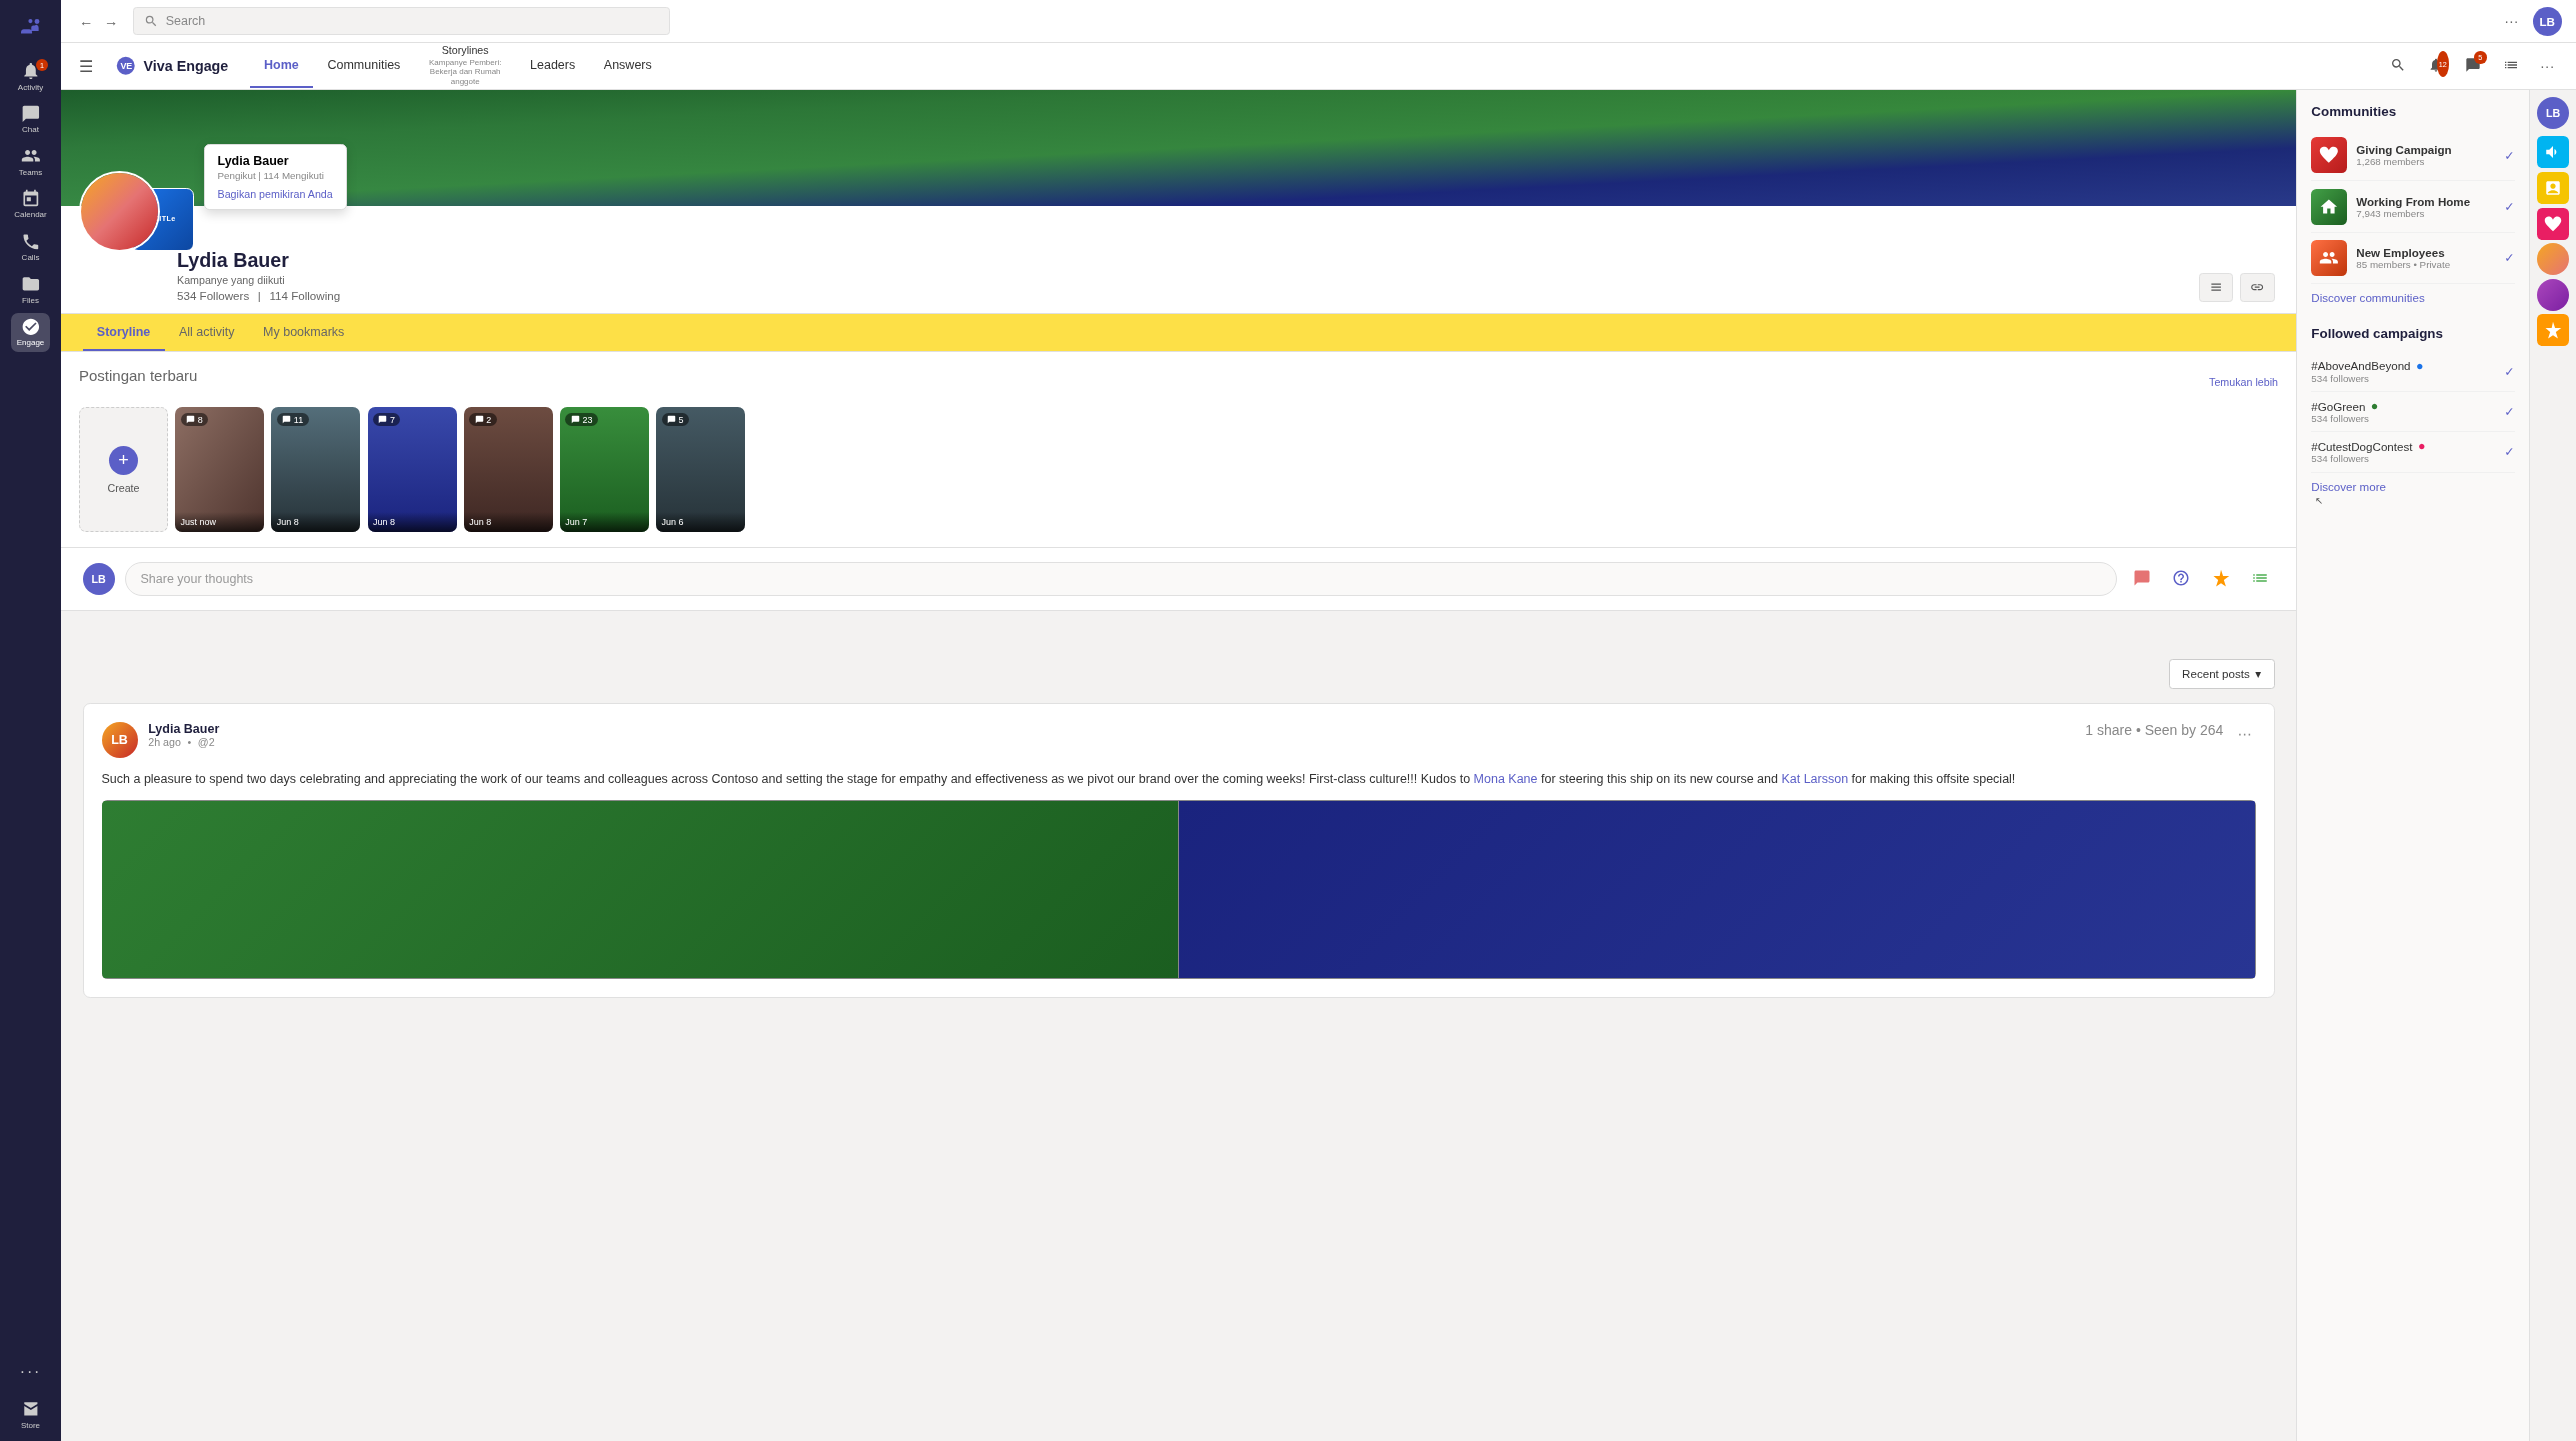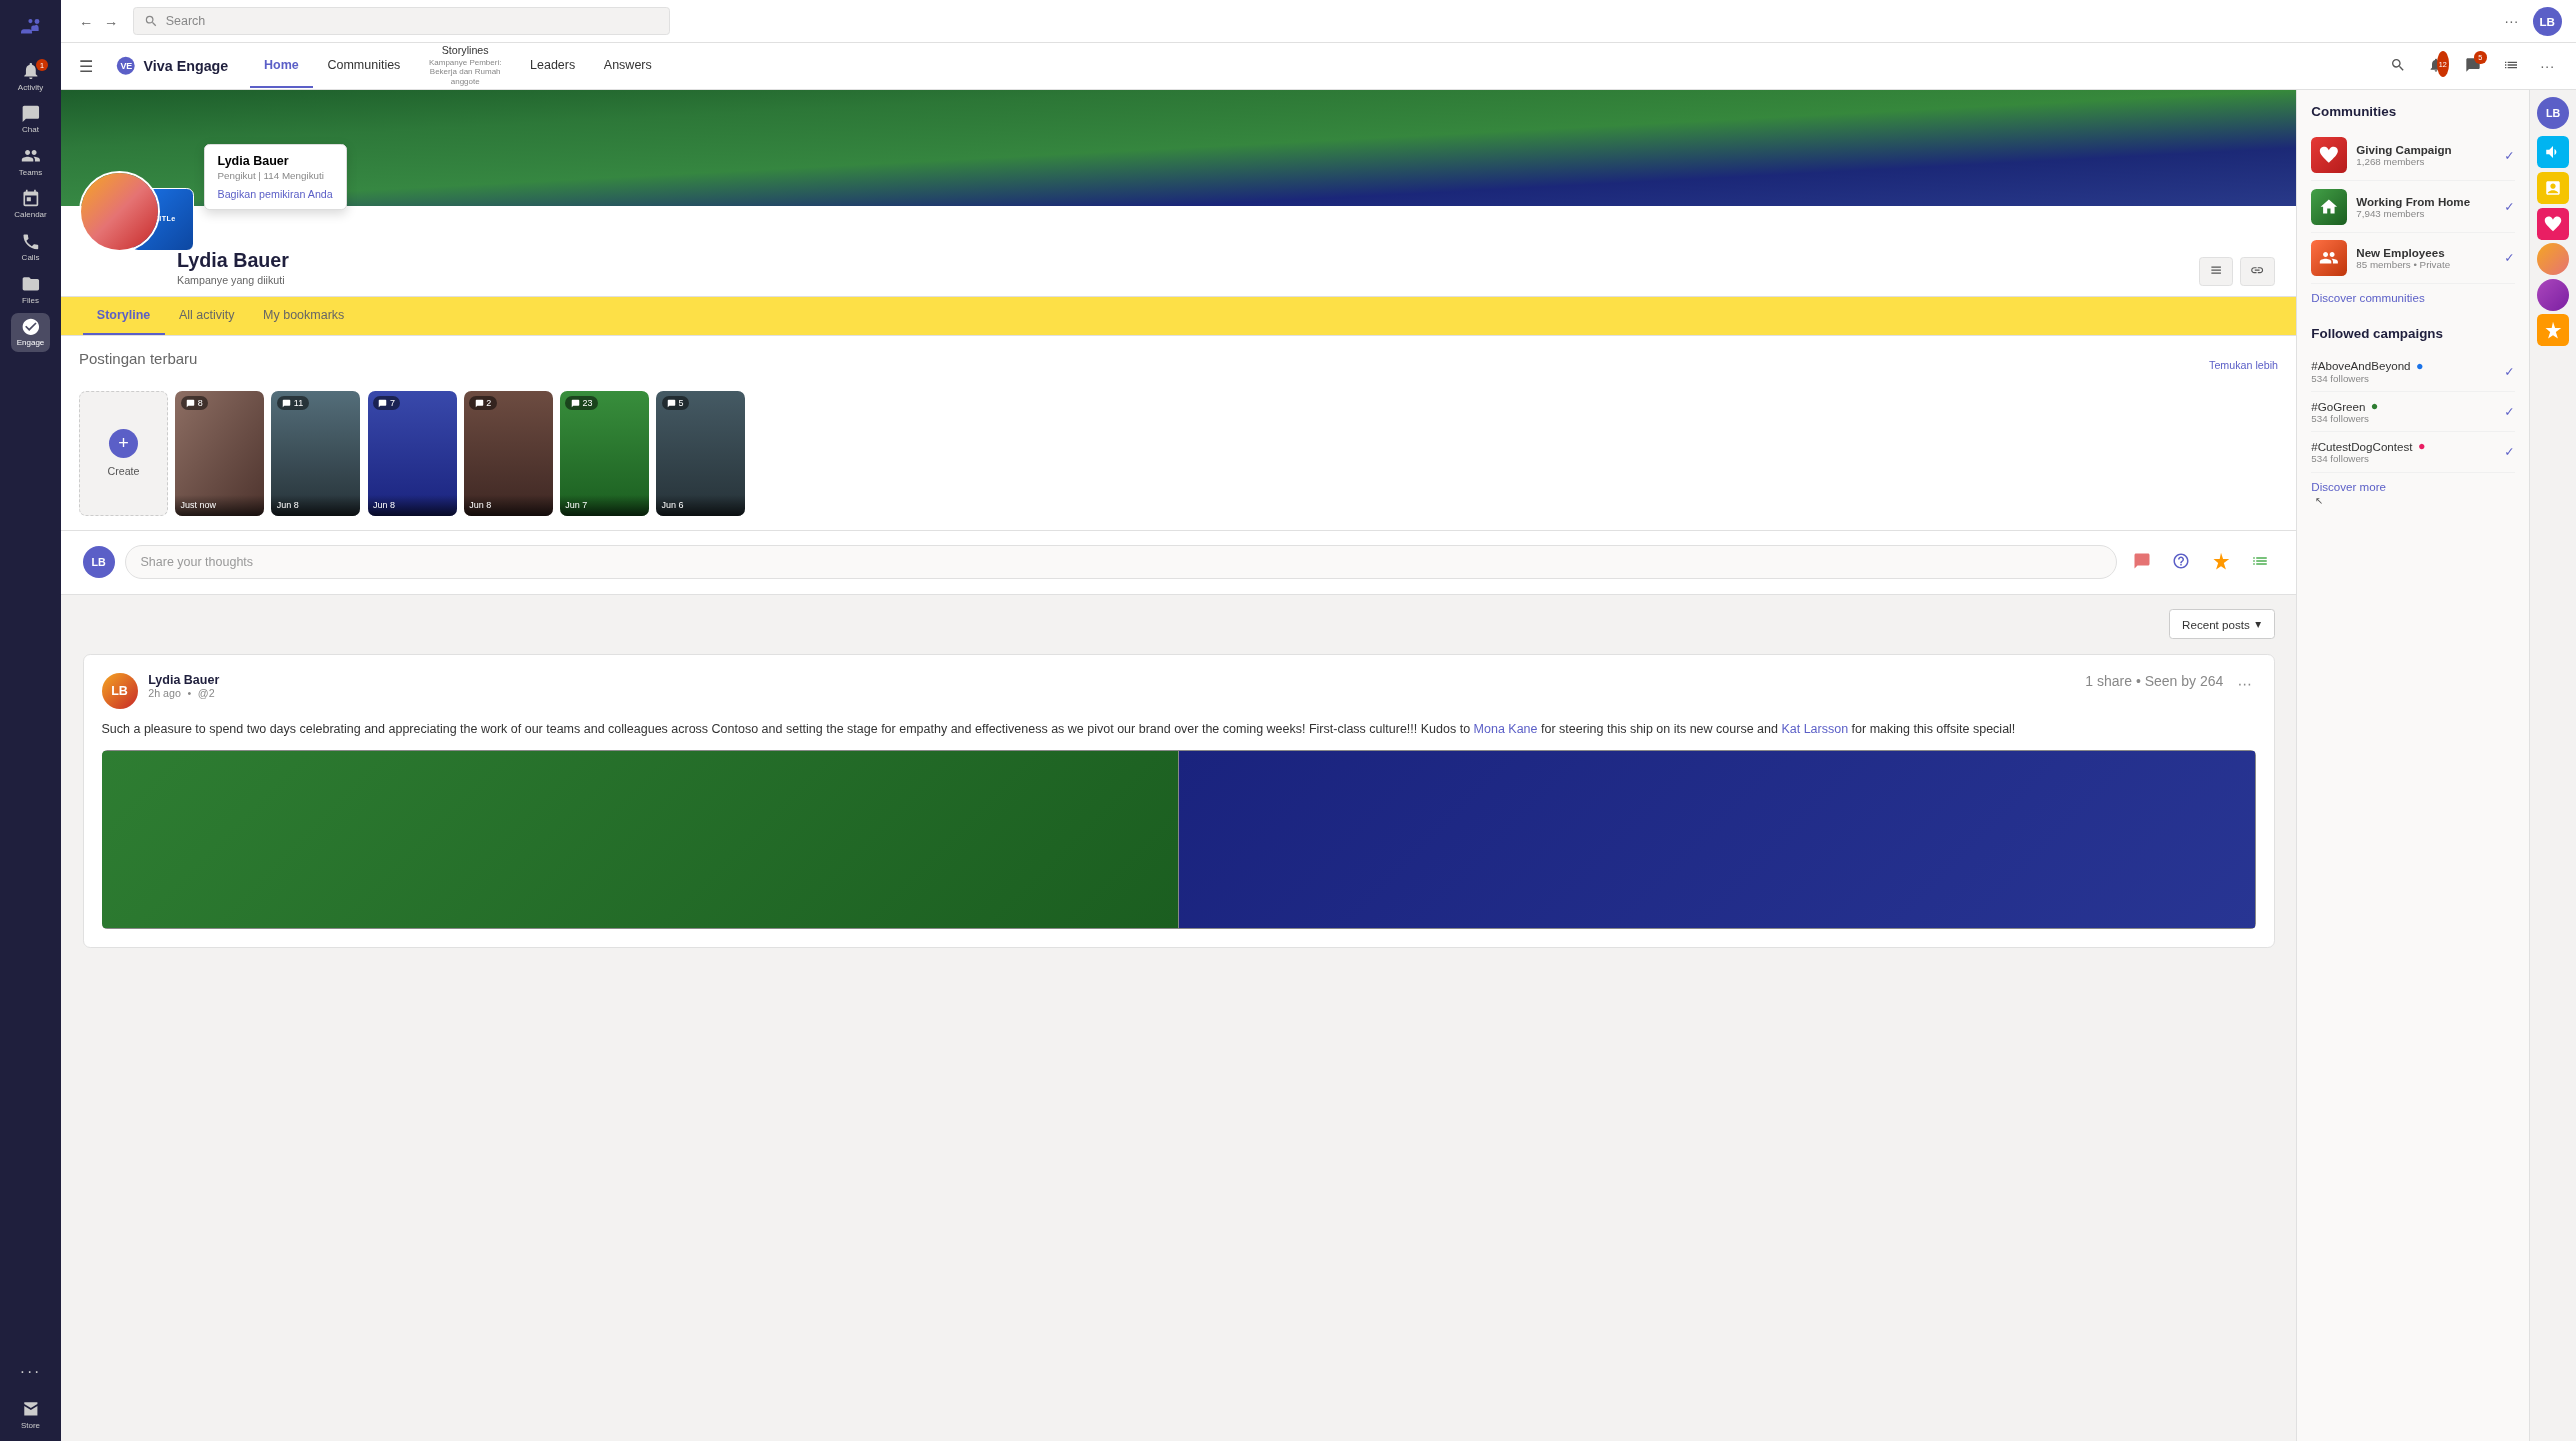--- a/index.html
+++ b/index.html
@@ -154,21 +154,21 @@
       border-radius: 18px;
       padding: 9px 14.3px;
       color: #999;
       font-size: 12.5px;
       cursor: pointer;
       background: #faf9f8;
     }
     .compose-action-btn { background: none; border: none; cursor: pointer; padding: 5.4px; border-radius: 3.6px; color: #555; }
 
     
-    .posts-section { padding: 14.3px 21.5px; }
+    .posts-section { padding: 14.3px 21.5px; margin-top: 33px; }
     .posts-header { display: flex; justify-content: flex-end; margin-bottom: 14.3px; }
     .recent-posts-btn {
       background: #fff;
       border: 0.9px solid #ccc;
       border-radius: 3.6px;
       padding: 7.2px 12.5px;
       cursor: pointer;
       display: flex;
       align-items: center;
       gap: 5.4px;
@@ -450,20 +450,27 @@
         <div style="position:absolute; left:79px; top:98px; z-index:9;">
           <div class="campaign-tile">
             <span style="font-size:7.2px; font-weight:800; letter-spacing:0.4px;">( TITLe</span>
           </div>
         </div>
 
         <div class="profile-info-row">
           <div style="flex:1;">
             <div class="profile-name">Lydia Bauer</div>
             <div style="font-size:10.7px; color:#666; margin-top:1.8px;">Kampanye yang diikuti</div>
+            <div class="profile-stats">
+              <span>534</span>
+              <span>Followers</span>
+              <span style="margin: 0 5.4px;">|</span>
+              <span>114</span>
+              <span>Following</span>
+            </div>
           </div>
           <div class="profile-actions">
             <button class="action-icon-btn">
               <svg width="14.3" height="14.3" viewBox="0 0 24 24" fill="currentColor">
                   <path d="M4 6h16v2H4zm0 5h16v2H4zm0 5h16v2H4z"></path>
                 </svg>
             </button>
             <button class="action-icon-btn">
               <svg width="14.3" height="14.3" viewBox="0 0 24 24" fill="currentColor">
                   <path d="M3.9 12c0-1.71 1.39-3.1 3.1-3.1h4V7H7c-2.76 0-5 2.24-5 5s2.24 5 5 5h4v-1.9H7c-1.71 0-3.1-1.39-3.1-3.1zM8 13h8v-2H8v2zm9-6h-4v1.9h4c1.71 0 3.1 1.39 3.1 3.1s-1.39 3.1-3.1 3.1h-4V17h4c2.76 0 5-2.24 5-5s-2.24-5-5-5z"></path>

